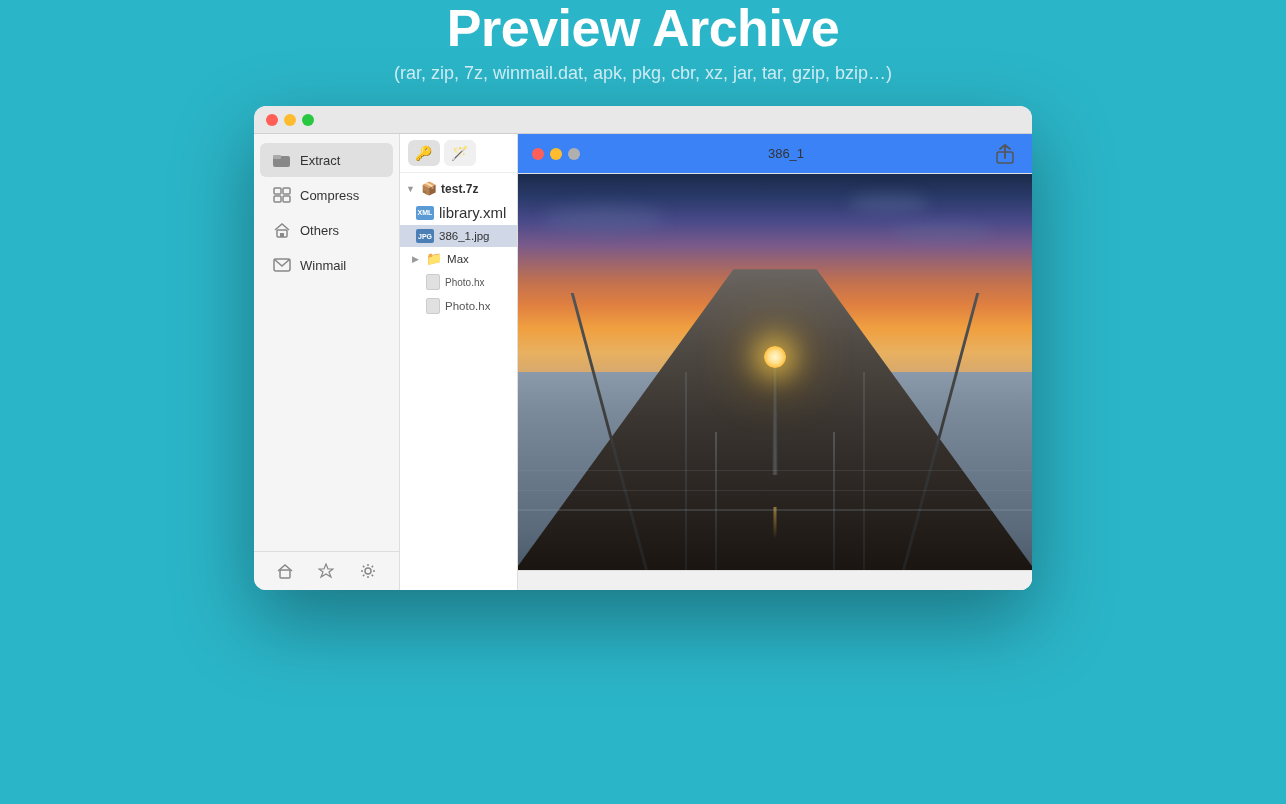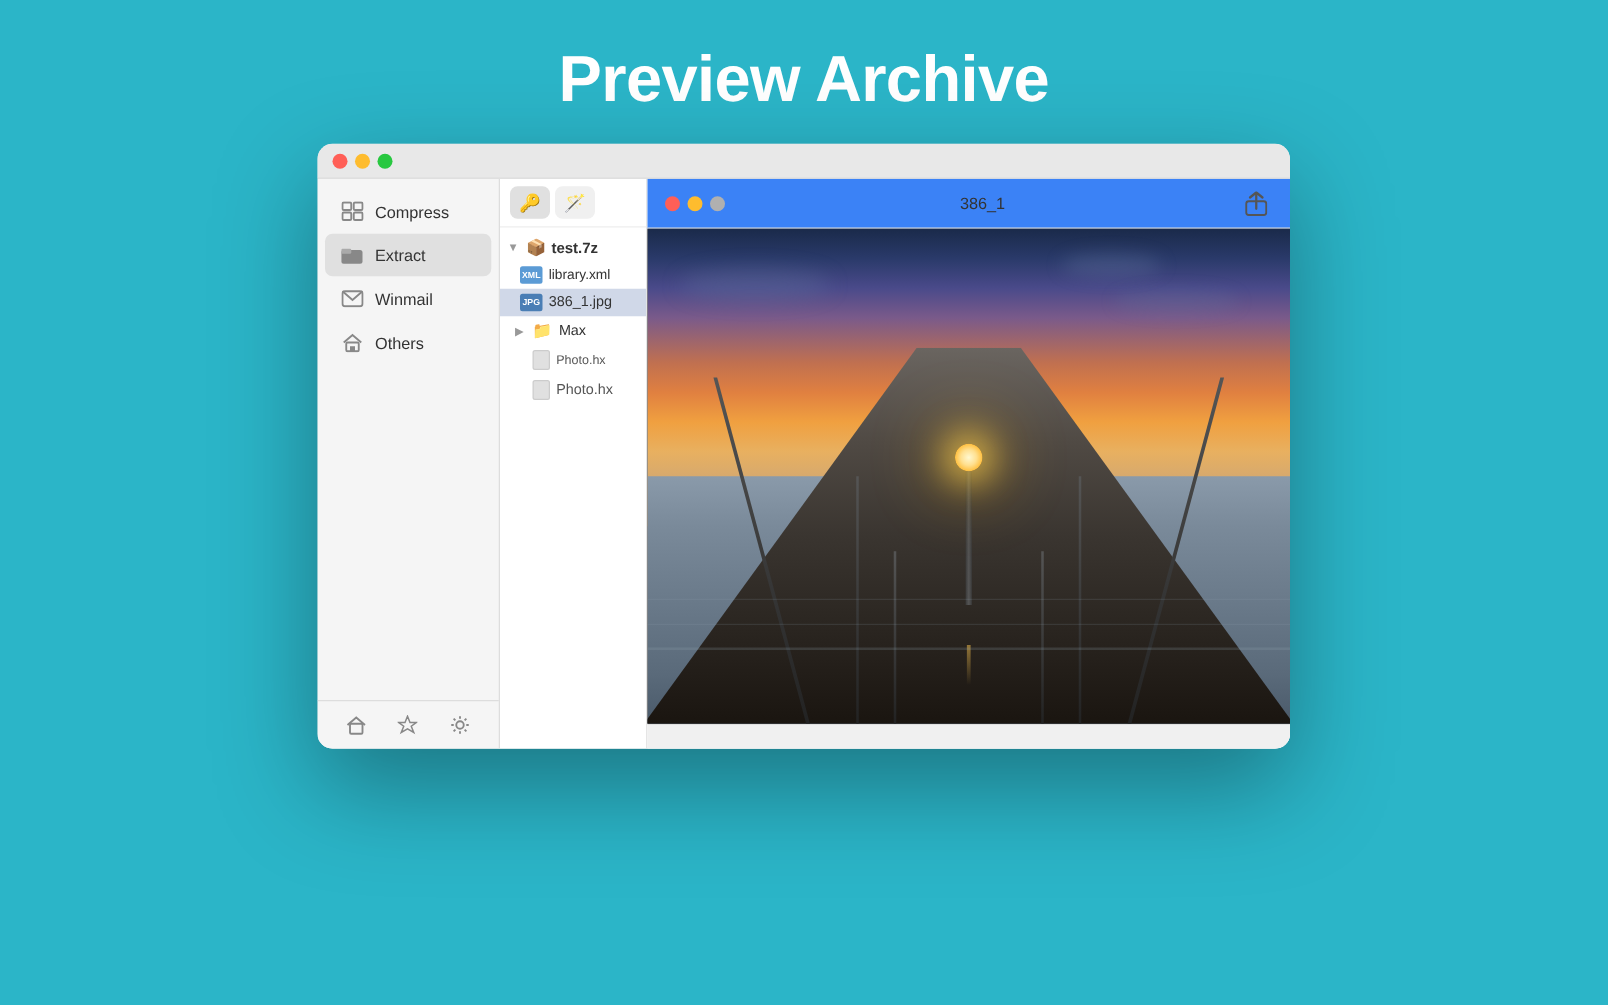--- a/index.html
+++ b/index.html
@@ -9,21 +9,20 @@
       background-color: #2bb5c8;
       font-family: -apple-system, BlinkMacSystemFont, 'Helvetica Neue', Arial, sans-serif;
       display: flex;
       flex-direction: column;
       align-items: center;
       overflow: hidden;
     }
 
     .header-section {
       text-align: center;
-      padding-top: 36px;
       margin-bottom: 18px;
     }
 
     .main-title {
       font-size: 52px;
       font-weight: 800;
       color: #ffffff;
       letter-spacing: -0.5px;
       line-height: 1.1;
     }
@@ -370,80 +369,81 @@
       background: #f0f0f0;
       border-top: 1px solid #e0e0e0;
       flex-shrink: 0;
     }
   </style>
 </head>
 <body>
 
 <div class="header-section">
   <h1 class="main-title">Preview Archive</h1>
+  <p class="formats">(rar, zip, 7z, winmail.dat, apk, pkg, cbr, xz, jar, tar, gzip, bzip…)</p>
 </div>
 
 <div class="app-window">
 
   <div class="title-bar">
     <div class="traffic-light">
       <div class="tl-btn tl-close"></div>
       <div class="tl-btn tl-min"></div>
       <div class="tl-btn tl-max"></div>
     </div>
   </div>
 
   <div class="app-content">
 
     <div class="sidebar">
       <div class="sidebar-items">
+
+        <div class="sidebar-item active">
+          <div class="sidebar-icon">
+            <svg width="18" height="16" viewBox="0 0 18 16" fill="none">
+              <rect x="0" y="4" width="17" height="11" rx="2" fill="#888"></rect>
+              <rect x="0" y="3" width="8" height="4" rx="1" fill="#aaa"></rect>
+            </svg>
+          </div>
+          <span class="sidebar-label">Extract</span>
+        </div>
 
         <div class="sidebar-item">
           <div class="sidebar-icon">
             <svg width="18" height="16" viewBox="0 0 18 16" fill="none">
               <rect x="1" y="1" width="7" height="6" rx="1" stroke="#888" stroke-width="1.5" fill="none"></rect>
               <rect x="10" y="1" width="7" height="6" rx="1" stroke="#888" stroke-width="1.5" fill="none"></rect>
               <rect x="1" y="9" width="7" height="6" rx="1" stroke="#888" stroke-width="1.5" fill="none"></rect>
               <rect x="10" y="9" width="7" height="6" rx="1" stroke="#888" stroke-width="1.5" fill="none"></rect>
             </svg>
           </div>
           <span class="sidebar-label">Compress</span>
         </div>
 
-        <div class="sidebar-item active">
-          <div class="sidebar-icon">
-            <svg width="18" height="16" viewBox="0 0 18 16" fill="none">
-              <rect x="0" y="4" width="17" height="11" rx="2" fill="#888"></rect>
-              <rect x="0" y="3" width="8" height="4" rx="1" fill="#aaa"></rect>
-            </svg>
-          </div>
-          <span class="sidebar-label">Extract</span>
-        </div>
-
-        <div class="sidebar-item">
-          <div class="sidebar-icon">
-            <svg width="18" height="14" viewBox="0 0 18 14" fill="none">
-              <rect x="1" y="1" width="16" height="12" rx="2" stroke="#888" stroke-width="1.5" fill="none"></rect>
-              <polyline points="1,1 9,8 17,1" stroke="#888" stroke-width="1.5" fill="none"></polyline>
-            </svg>
-          </div>
-          <span class="sidebar-label">Winmail</span>
-        </div>
-
         <div class="sidebar-item">
           <div class="sidebar-icon">
             <svg width="18" height="16" viewBox="0 0 18 16" fill="none">
               <polyline points="2,8 9,2 16,8" stroke="#888" stroke-width="1.5" fill="none"></polyline>
               <rect x="4" y="8" width="10" height="7" rx="1" stroke="#888" stroke-width="1.5" fill="none"></rect>
               <rect x="7" y="11" width="4" height="4" fill="#888"></rect>
             </svg>
           </div>
           <span class="sidebar-label">Others</span>
         </div>
 
+        <div class="sidebar-item">
+          <div class="sidebar-icon">
+            <svg width="18" height="14" viewBox="0 0 18 14" fill="none">
+              <rect x="1" y="1" width="16" height="12" rx="2" stroke="#888" stroke-width="1.5" fill="none"></rect>
+              <polyline points="1,1 9,8 17,1" stroke="#888" stroke-width="1.5" fill="none"></polyline>
+            </svg>
+          </div>
+          <span class="sidebar-label">Winmail</span>
+        </div>
+
       </div>
 
       <div class="sidebar-footer">
         <div class="sidebar-footer-btn">
           <svg width="16" height="16" viewBox="0 0 16 16" fill="none">
             <polyline points="1,8 8,2 15,8" stroke="#888" stroke-width="1.5" fill="none"></polyline>
             <rect x="3" y="7" width="10" height="8" rx="1" stroke="#888" stroke-width="1.5" fill="none"></rect>
           </svg>
         </div>
         <div class="sidebar-footer-btn">
@@ -470,21 +470,21 @@
       <div class="file-tree">
 
         <div class="tree-root">
           <span class="chevron">▼</span>
           <span style="font-size:13px">📦</span>
           <span>test.7z</span>
         </div>
 
         <div class="tree-item">
           <div class="file-icon xml-icon" style="display:flex;align-items:center;justify-content:center;font-size:7px;font-weight:bold;color:white;background:#5b9bd5;border-radius:2px;width:18px;height:14px;">XML</div>
-          <span style="font-size:11px;color:#333;">library.xml</span>
+          <span style="font-size:15px;color:#333;">library.xml</span>
         </div>
 
         <div class="tree-item selected">
           <div class="file-icon jpg-icon" style="display:flex;align-items:center;justify-content:center;font-size:7px;font-weight:bold;color:white;background:#4a7eb5;border-radius:2px;width:18px;height:14px;">JPG</div>
           <span style="font-size:11.5px;color:#333;">386_1.jpg</span>
         </div>
 
         <div class="tree-folder">
           <span class="chevron">▶</span>
           <span style="font-size:13px;color:#5b9bd5;">📁</span>

